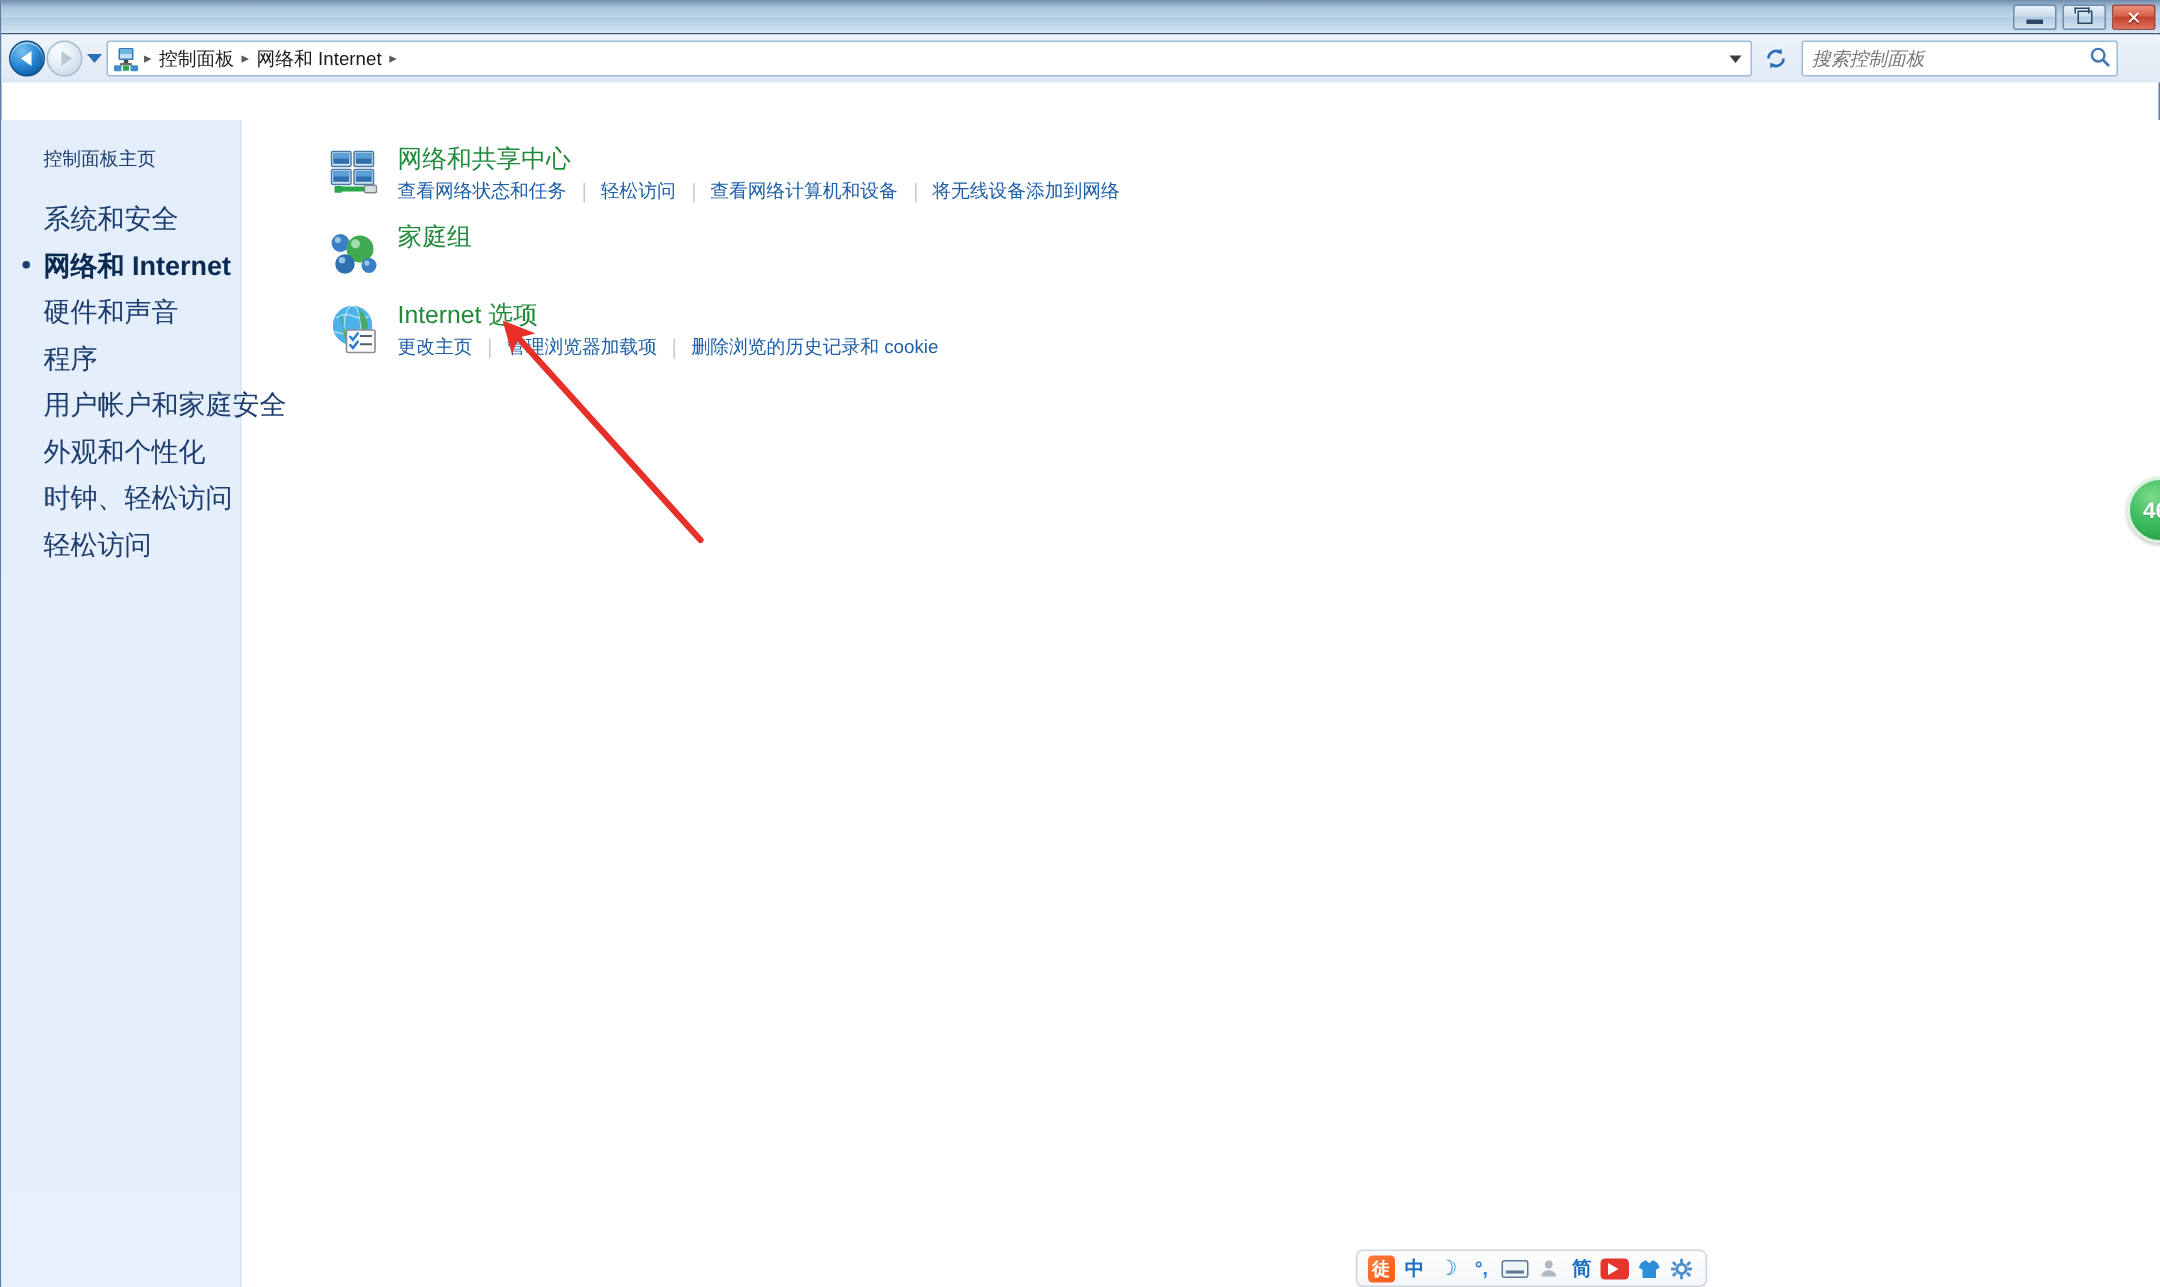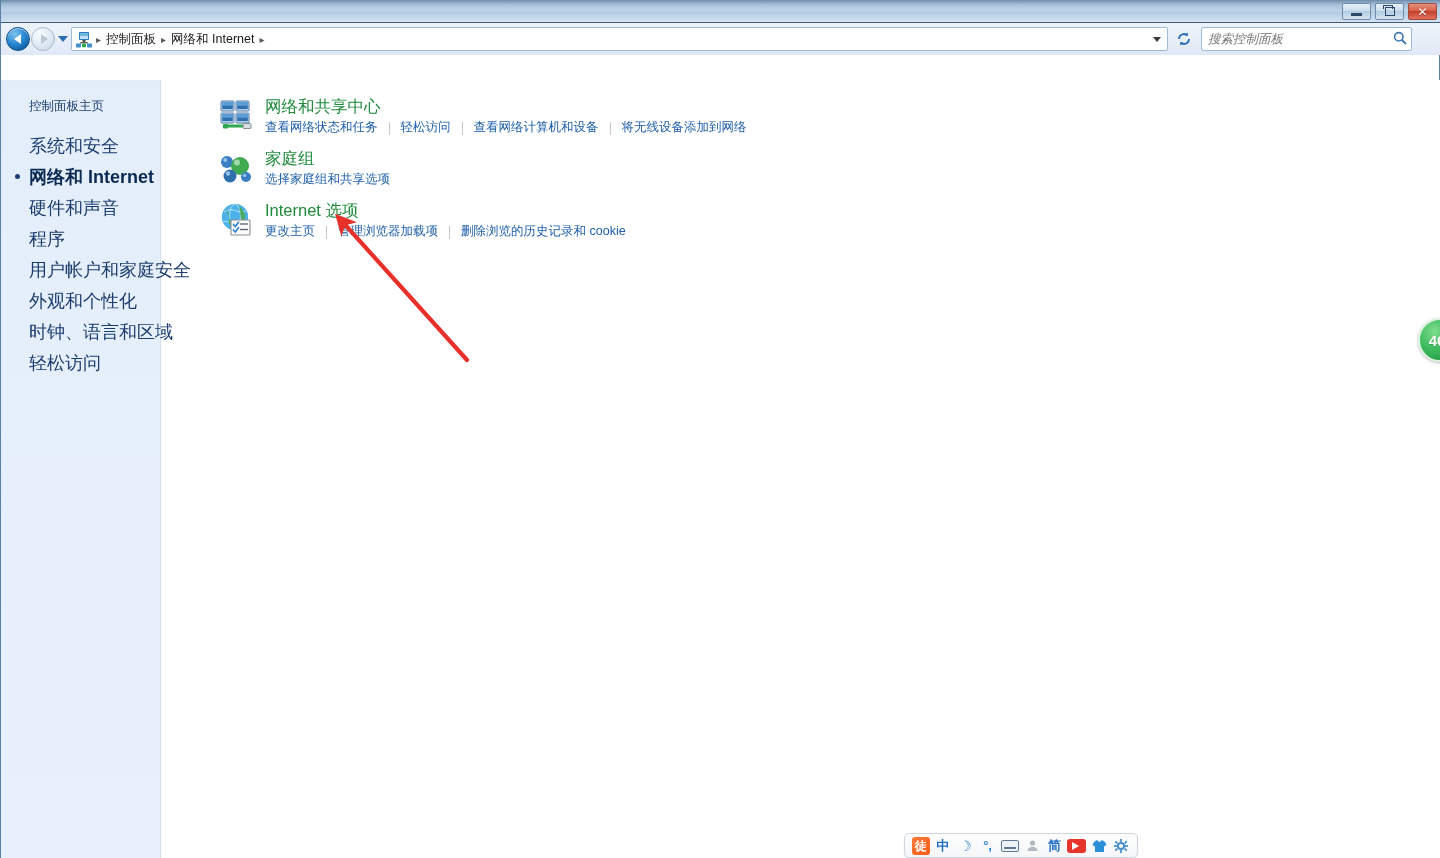--- a/index.html
+++ b/index.html
@@ -469,21 +469,21 @@
     <div id="sidebar">
       <div id="sidebar-inner">
         <div class="side-home">控制面板主页</div>
         <div class="side-gap"></div>
         <div class="side-item">系统和安全</div>
         <div class="side-item current">网络和 Internet</div>
         <div class="side-item">硬件和声音</div>
         <div class="side-item">程序</div>
         <div class="side-item">用户帐户和家庭安全</div>
         <div class="side-item">外观和个性化</div>
-        <div class="side-item">时钟、语言和区域</div>
+        <div class="side-item">时钟、轻松访问</div>
         <div class="side-item">轻松访问</div>
       </div>
     </div>
 
     <div id="panel">
 
       <div class="cat">
         <div class="cat-icon">
           <svg width="36" height="36" viewBox="0 0 36 36">
             <rect x="2" y="3" width="13" height="10" rx="1" fill="#cfe2f2" stroke="#4a79a8" stroke-width="1"></rect>
@@ -522,23 +522,20 @@
             <circle cx="6.2" cy="10" r="2" fill="#a8d2f0" opacity="0.85"></circle>
             <circle cx="21" cy="16" r="9" fill="#3faa50"></circle>
             <circle cx="18" cy="12.5" r="3" fill="#b4e4bd" opacity="0.85"></circle>
             <circle cx="11" cy="26" r="6.5" fill="#2f6fae"></circle>
             <circle cx="9" cy="23.5" r="2.2" fill="#a8d2f0" opacity="0.85"></circle>
             <circle cx="27" cy="27" r="5" fill="#3a7fc4"></circle>
             <circle cx="25.6" cy="25.4" r="1.7" fill="#a8d2f0" opacity="0.85"></circle>
           </svg>
         </div>
         <div class="cat-title">家庭组</div>
-        <div class="cat-links">
-          <span class="cat-link">选择家庭组和共享选项</span>
-        </div>
       </div>
 
       <div class="cat">
         <div class="cat-icon">
           <svg width="36" height="36" viewBox="0 0 36 36">
             <circle cx="16" cy="15" r="13" fill="#3aa0dd"></circle>
             <path d="M16 2 a13 13 0 0 0 0 26 a13 13 0 0 0 0 -26 z" fill="#4cb3e8"></path>
             <path d="M5 10 q6 -4 12 -1 q5 2 10 0" stroke="#ffffff" stroke-width="1" fill="none" opacity="0.55"></path>
             <path d="M4 19 q8 3 14 0 q6 -3 11 1" stroke="#ffffff" stroke-width="1" fill="none" opacity="0.55"></path>
             <ellipse cx="16" cy="15" rx="5.5" ry="13" stroke="#ffffff" stroke-width="1" fill="none" opacity="0.5"></ellipse>

